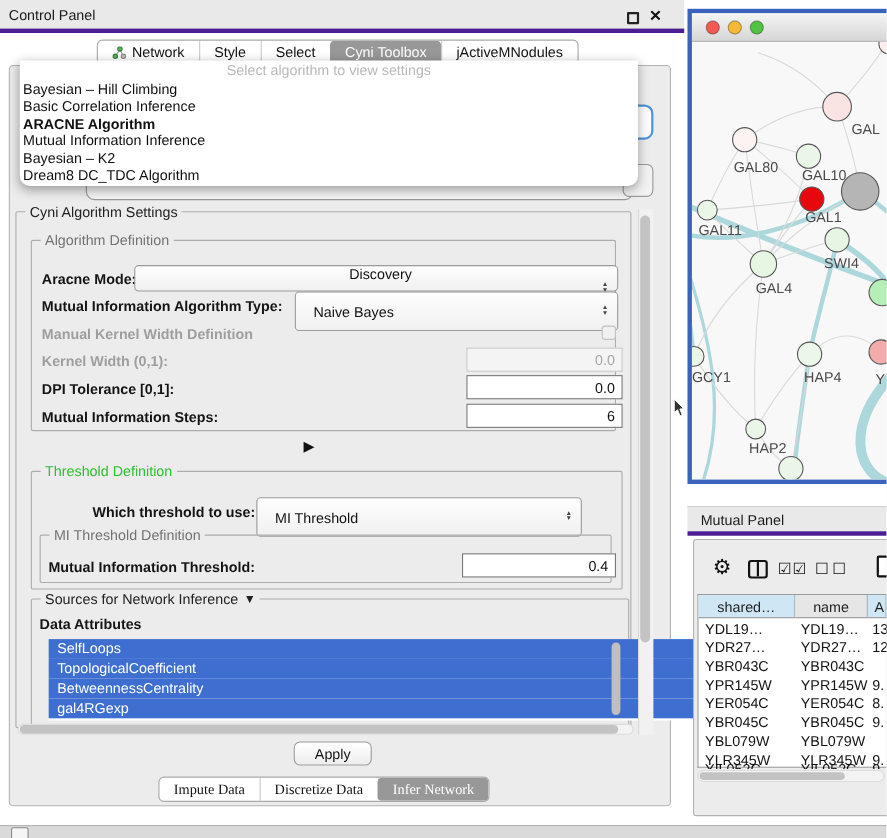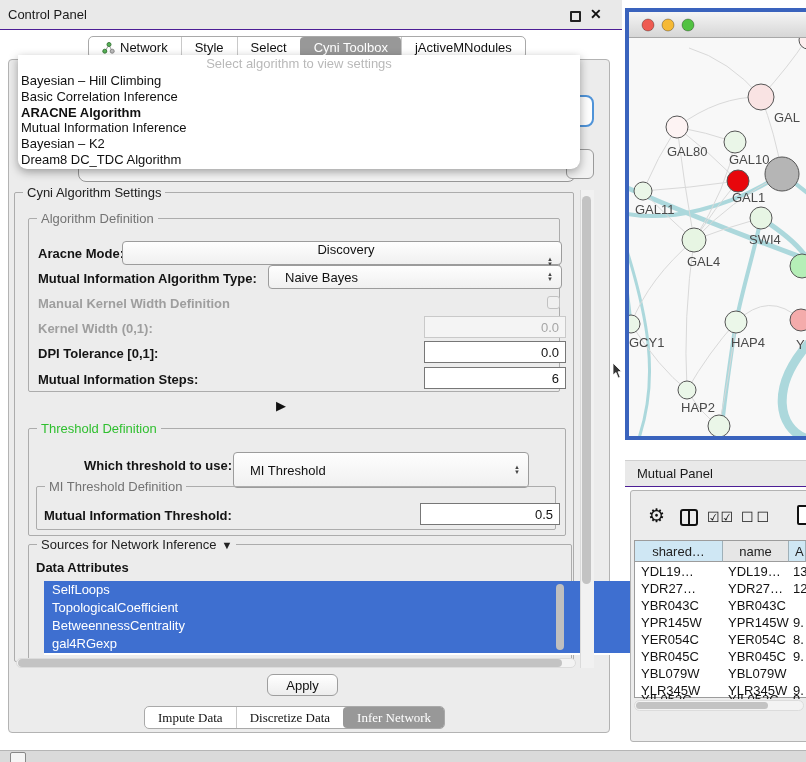--- a/index.html
+++ b/index.html
@@ -21,21 +21,21 @@
   .seg .s { display: flex; align-items: center; padding: 0 13px; border-left: 1px solid #c9c9c9; color: #111; white-space: nowrap; }
   .seg .s:first-child { border-left: none; }
   .seg .s.sel { background: #989898; color: #fff; border-radius: 4px; border-left-color: transparent; }
   .track { position: absolute; background: #f3f3f3; border: 1px solid #dcdcdc; border-radius: 6px; }
   .thumb { position: absolute; background: #c3c3c3; border-radius: 5px; }
   .li { height: 18px; line-height: 18px; background: #3e6fd0; color: #fff; font-size: 13px; padding-left: 8px; white-space: nowrap; }
   .popup { position: absolute; left: 18px; top: 55px; width: 562px; height: 114px; background: #fff; border-radius: 0 0 9px 9px; box-shadow: 0 3px 10px rgba(0,0,0,0.35); z-index: 6; }
   .popup .ph { height: 18px; line-height: 18px; text-align: center; color: #b9b9b9; font-size: 13px; }
   .popup .it { line-height: 15.8px; font-size: 13px; color: #101010; padding-left: 3px; white-space: nowrap; }
   .popup .it.bold { font-weight: bold; }
-  .titlebar { position: absolute; background: #e9e9e9; border-bottom: 1px solid #4c1d95; font-size: 13px; color: #1a1a1a; display: flex; align-items: center; }
+  .titlebar { position: absolute; background: #e9e9e9; border-bottom: 4px solid #4c1d95; font-size: 13px; color: #1a1a1a; display: flex; align-items: center; }
   .td { position: absolute; font-size: 13px; color: #131313; white-space: nowrap; }
   .th { position: absolute; height: 21px; font-size: 13px; color: #222; display: flex; align-items: center; justify-content: center; border-right: 1px solid #9fb0b8; border-bottom: 1px solid #9c9c9c; }
 </style>
 </head>
 <body>
 
 <div id="root">
 
   <div class="titlebar" style="left:0;top:0;width:622px;height:30px;padding-left:8px;">
     <span>Control Panel</span>
@@ -93,21 +93,21 @@
   </div>
   <div class="lbl" style="left:38px;top:246px;">Aracne Mode:</div>
   <div class="combo" style="left:122px;top:241px;width:440px;height:24px;flex-direction:column;">
     <span>Discovery</span>
     <span class="sp">
         <span>▲</span>
         <span>▼</span>
       </span>
   </div>
   <div class="lbl" style="left:38px;top:271px;">Mutual Information Algorithm Type:</div>
-  <div class="combo" style="left:268px;top:265px;width:294px;height:24px;">
+  <div class="combo" style="left:268px;top:265px;width:294px;height:36px;">
     <span>Naive Bayes</span>
     <span class="sp">
         <span>▲</span>
         <span>▼</span>
       </span>
   </div>
   <div class="lbl gray" style="left:38px;top:296px;">Manual Kernel Width Definition</div>
   <div class="abs" style="left:547px;top:296px;width:13px;height:13px;background:#f0f0f0;border:1px solid #c2c2c2;border-radius:3px;"></div>
   <div class="lbl gray" style="left:38px;top:321px;">Kernel Width (0,1):</div>
   <div class="tf dis" style="left:424px;top:316px;width:142px;height:22px;">0.0</div>
@@ -126,21 +126,21 @@
     <span>MI Threshold</span>
     <span class="sp">
         <span>▲</span>
         <span>▼</span>
       </span>
   </div>
   <div class="gb" style="left:36px;top:486px;width:520px;height:44px;">
     <span class="gbt blue">MI Threshold Definition</span>
   </div>
   <div class="lbl" style="left:44px;top:508px;">Mutual Information Threshold:</div>
-  <div class="tf" style="left:420px;top:503px;width:140px;height:22px;border-color:#777;">0.5</div>
+  <div class="tf" style="left:420px;top:503px;width:140px;height:22px;border-color:#777;">0.4</div>
 
   <div class="gb" style="left:28px;top:544px;width:544px;height:118px;">
     <span class="gbt" style="display:flex;align-items:center;gap:5px;">
       <span>Sources for Network Inference</span>
       <span style="font-size:11px;">▼</span>
     </span>
   </div>
   <div class="lbl" style="left:36px;top:560px;">Data Attributes</div>
   <div class="abs" style="left:44px;top:581px;width:633px;height:74px;background:#fff;overflow:hidden;">
     <div class="li">SelfLoops</div>

